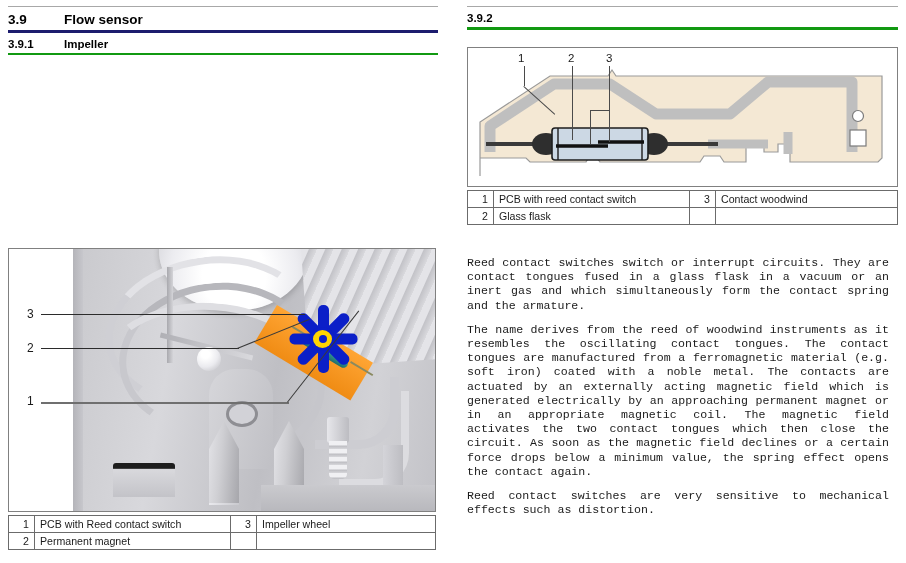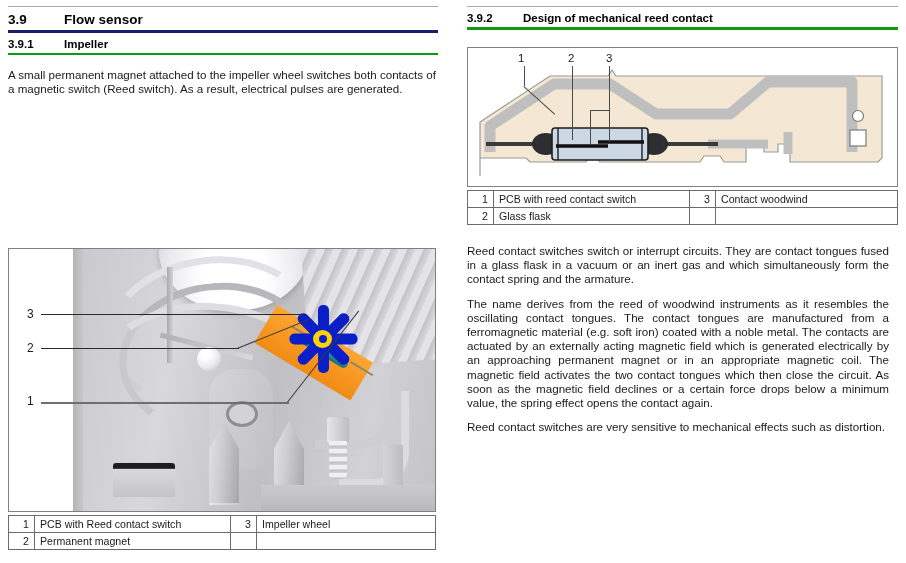--- a/index.html
+++ b/index.html
@@ -42,21 +42,21 @@
 
   
   .body-p {
     font-size: 11.6px; line-height: 14.2px; color: #1a1a1a;
     text-align: justify;
     margin: 0 0 10px 0;
     hyphens: manual;
   }
   .body-p:last-child { margin-bottom: 0; }
   #left-text  { margin-top: 13px; padding-right: 2px; }
-  #right-text { padding-right: 2px; }
+  #right-text { margin-top: 12px; padding-right: 2px; font-family: Liberation Mono, monospace; }
 
   
   .fig-frame {
     border: 1px solid #808080;
     background: #ffffff;
     position: relative;
     overflow: hidden;
   }
 
   
@@ -309,21 +309,20 @@
     </div>
     <div class="rule-navy"></div>
 
     <div class="h-row">
       <span class="h-num small">3.9.1</span>
       <span class="h-title small">Impeller</span>
     </div>
     <div class="rule-green"></div>
 
     <div id="left-text">
-      <p class="body-p">A small permanent magnet attached to the impeller wheel switches both contacts of a magnetic switch (Reed switch). As a result, electrical pulses are generated.</p>
     </div>
 
     <div class="fig-frame" id="photo-box">
       <div id="photo">
 
         <div class="mech" id="mech-main"></div>
         <div class="mech" id="mech-left-strip"></div>
 
         <div id="bore-ring"></div>
         <div id="bore-outer"></div>
@@ -410,21 +409,20 @@
       </tbody>
     </table>
   </div>
 
   <div class="col" id="col-right">
 
     <div class="top-rule"></div>
 
     <div class="h-row">
       <span class="h-num small">3.9.2</span>
-      <span class="h-title small">Design of mechanical reed contact</span>
     </div>
     <div class="rule-green"></div>
 
     <div class="fig-frame" id="diag-box">
       <div id="diag">
 
         <svg width="429" height="138" viewBox="0 0 429 138">
 
           <path d="M 12,128 L 12,110 L 58,110 L 62,114 L 118,114 L 124,108 L 132,114
                    L 232,114 L 236,108 L 252,108 L 256,114 L 278,114 L 278,96 L 296,96

